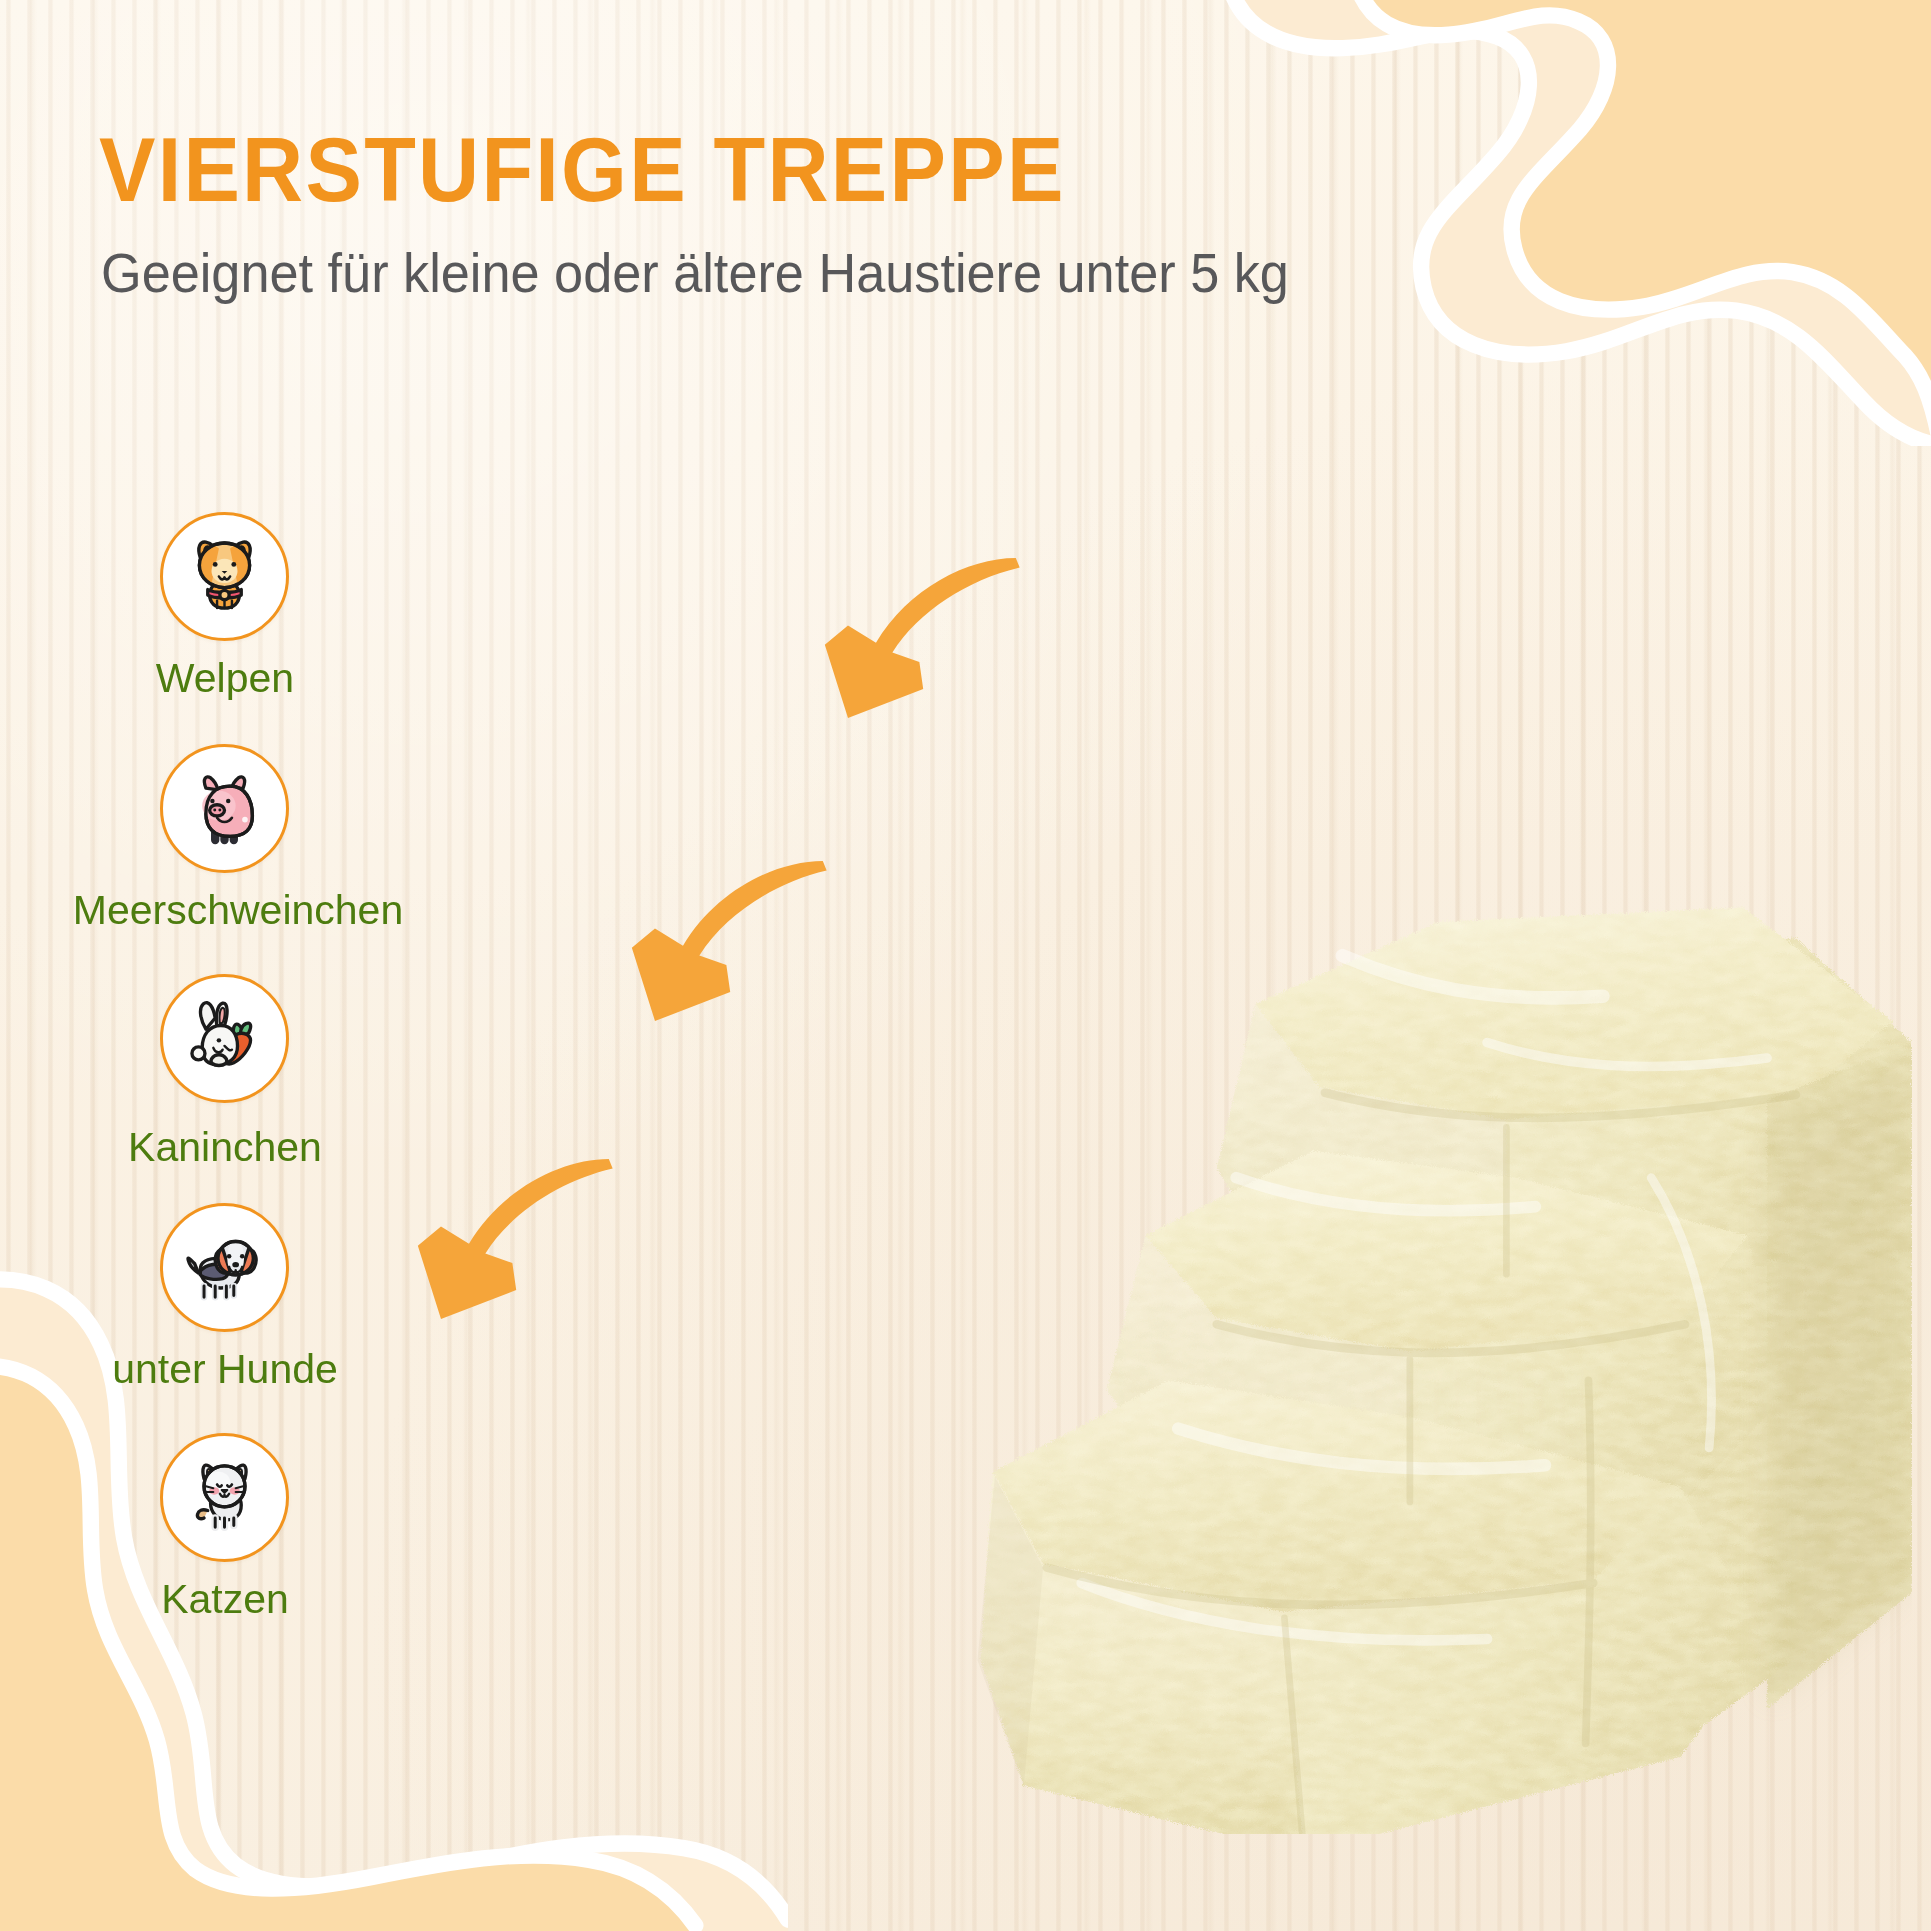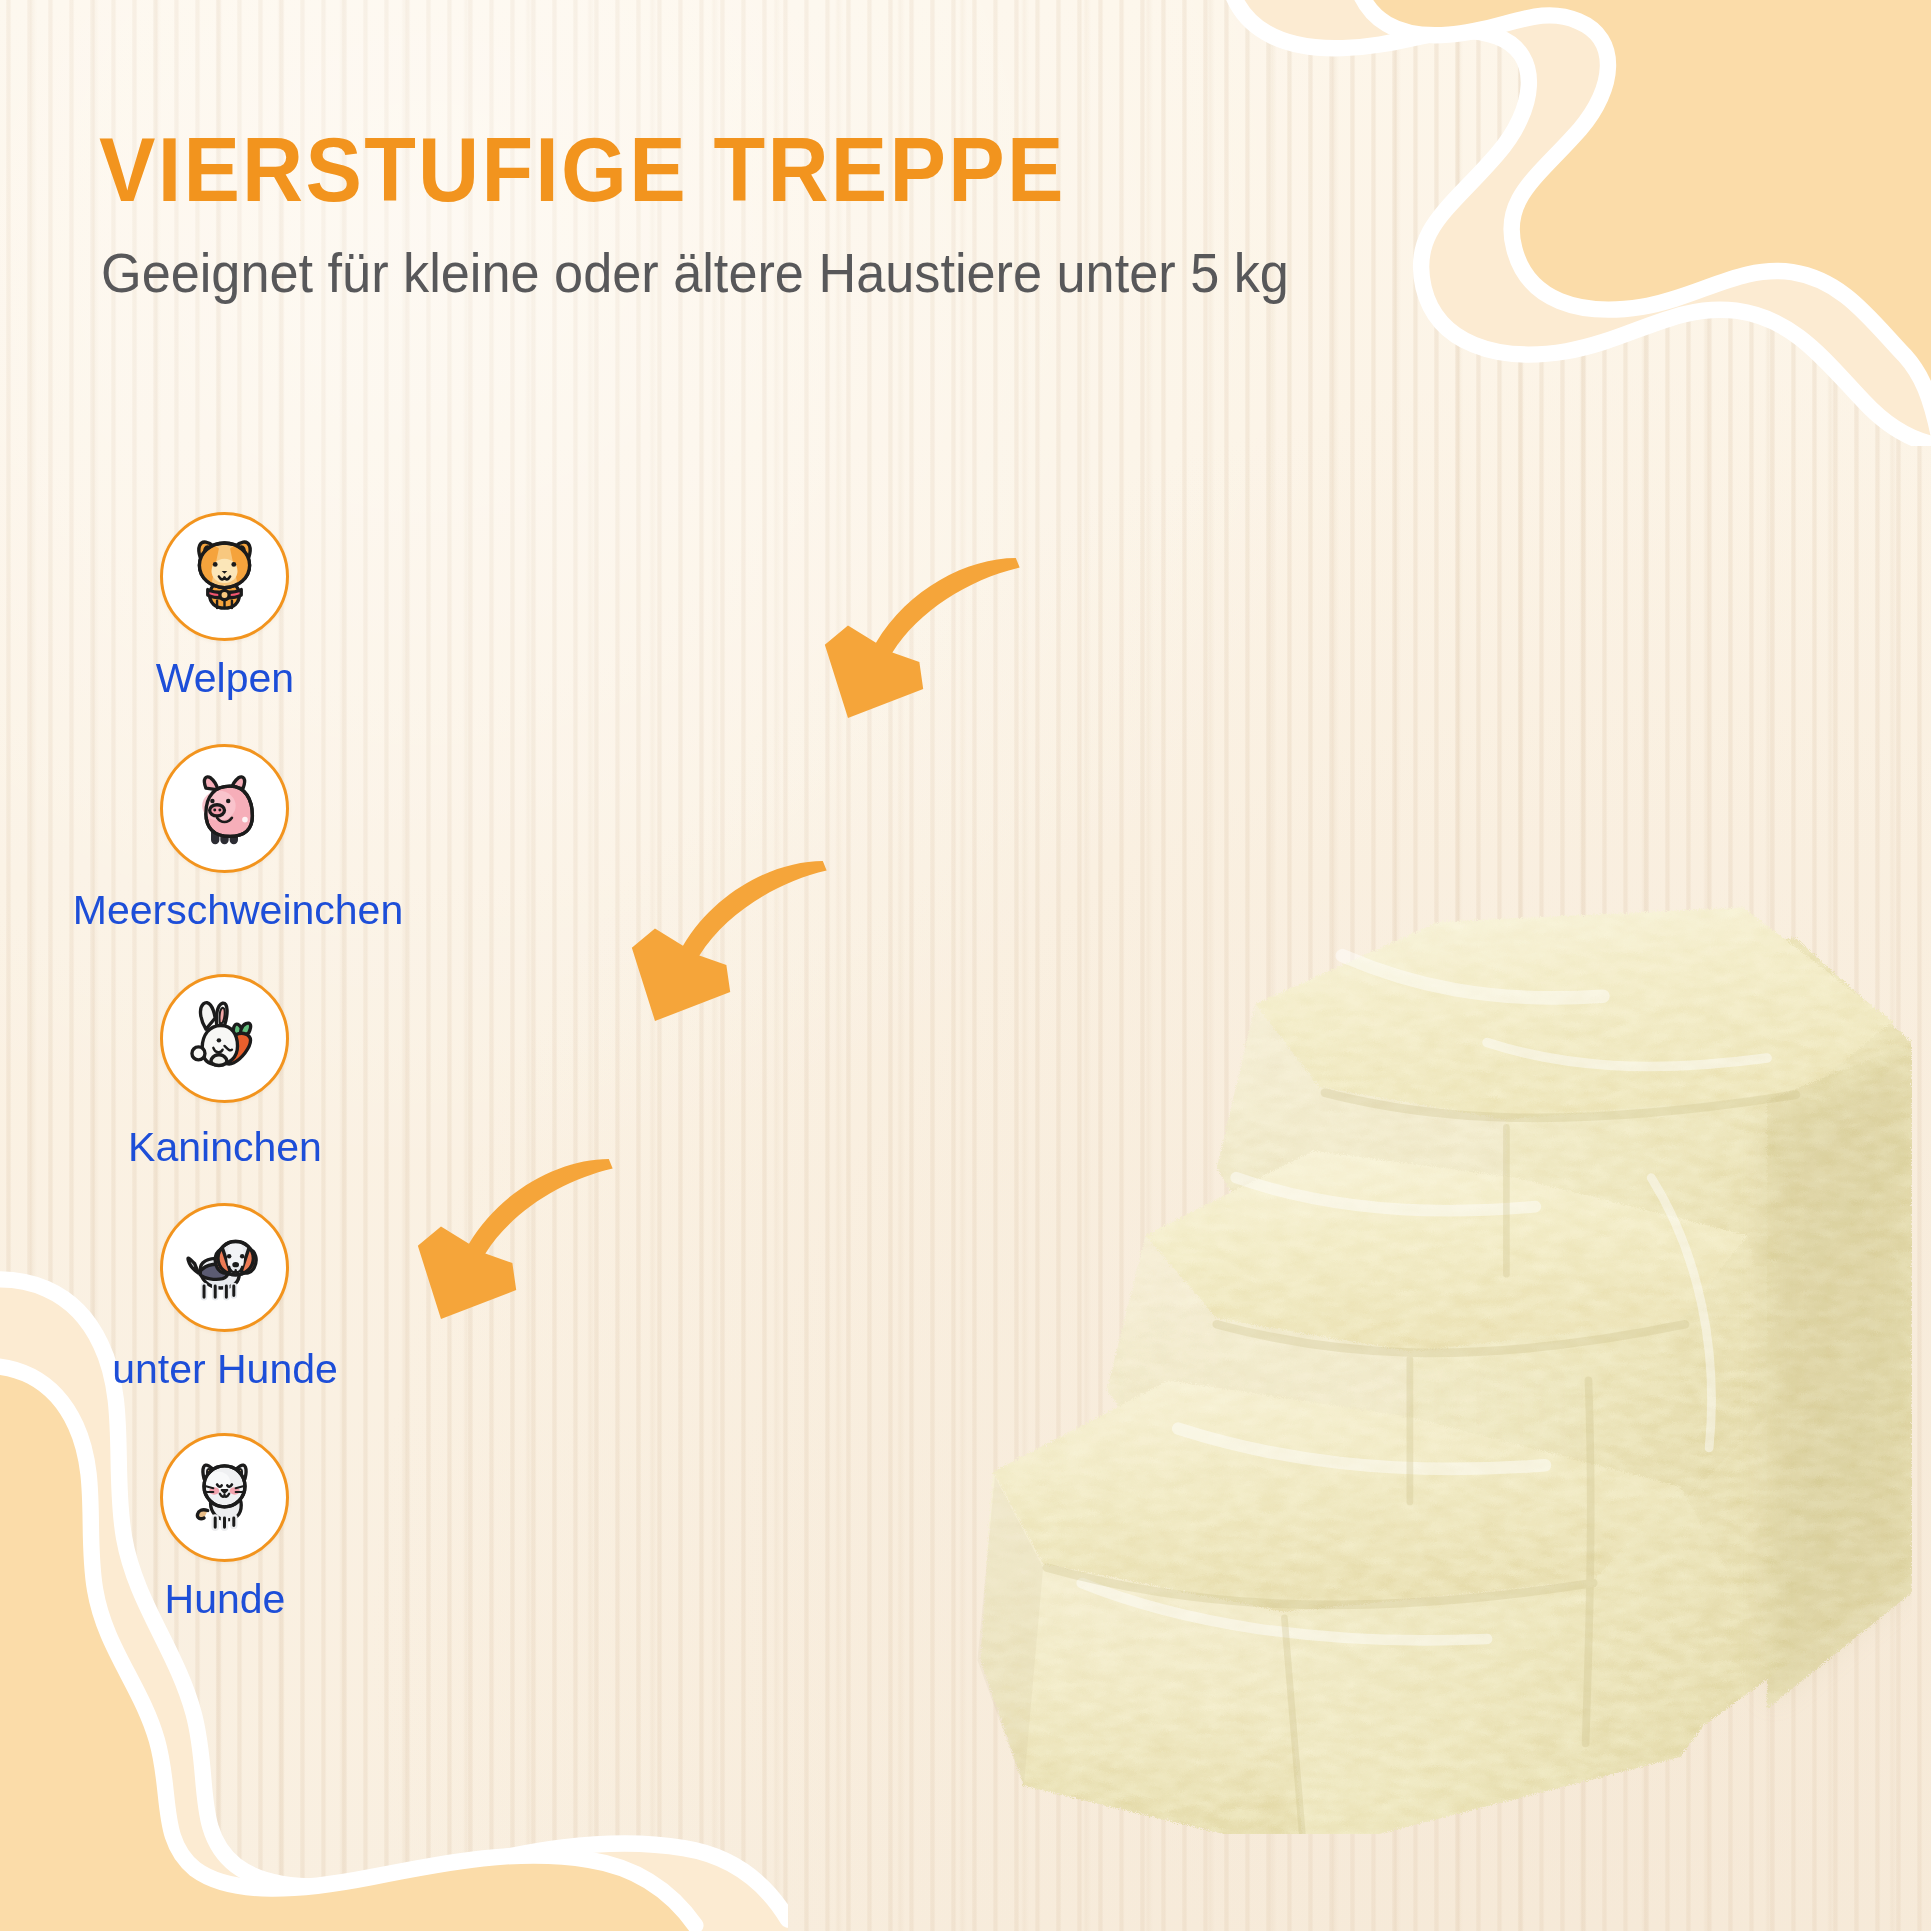--- a/index.html
+++ b/index.html
@@ -68,21 +68,21 @@
     width:129px;height:129px;border-radius:50%;
     background:#ffffff;border:3.9px solid #f2941e;
     box-sizing:border-box;
     display:flex;align-items:center;justify-content:center;
     box-shadow:0 1px 3.9px rgba(170,140,100,.10);
   }
   .badge svg{width:93px;height:93px;display:block;}
   .rail-label{
     position:absolute;
     font-family:"Liberation Sans","DejaVu Sans",sans-serif;
-    font-size:41px;color:#1d4ed8;font-weight:400;
+    font-size:41px;color:#4d7c0f;font-weight:400;
     white-space:nowrap;text-align:center;
     transform:translateX(-50%);
   }
 
   
   .arrow{position:absolute;z-index:6;pointer-events:none;}
 
   
   #product{position:absolute;left:541px;top:502px;width:1371px;height:1332px;z-index:4;}
 </style>
@@ -421,17 +421,17 @@
           <ellipse cx="39" cy="43" rx="5.5" ry="4" fill="#F2A3AE" stroke="none"></ellipse>
           <ellipse cx="61" cy="43" rx="5.5" ry="4" fill="#F2A3AE" stroke="none"></ellipse>
           <path d="M42,36 C44,39 46,39 47,37" fill="none" stroke-width="2.8"></path>
           <path d="M53,37 C54,39 56,39 58,36" fill="none" stroke-width="2.8"></path>
           <path d="M47,42 L53,42 L50,45 Z" fill="#F2A3AE" stroke-width="2.2"></path>
           <path d="M45,46 C47,50 50,50 50,47 C50,50 53,50 55,46" fill="none" stroke-width="2.6"></path>
           <path d="M30,38 L38,40 M30,44 L38,44 M70,38 L62,40 M70,44 L62,44" stroke-width="2.2"></path>
         </g>
       </svg>
     </div>
-    <div class="rail-label" style="left:225px;top:1064px;">Hunde</div>
+    <div class="rail-label" style="left:225px;top:1064px;">Katzen</div>
   </div>
 
 </div>
 
 
 </body></html>

